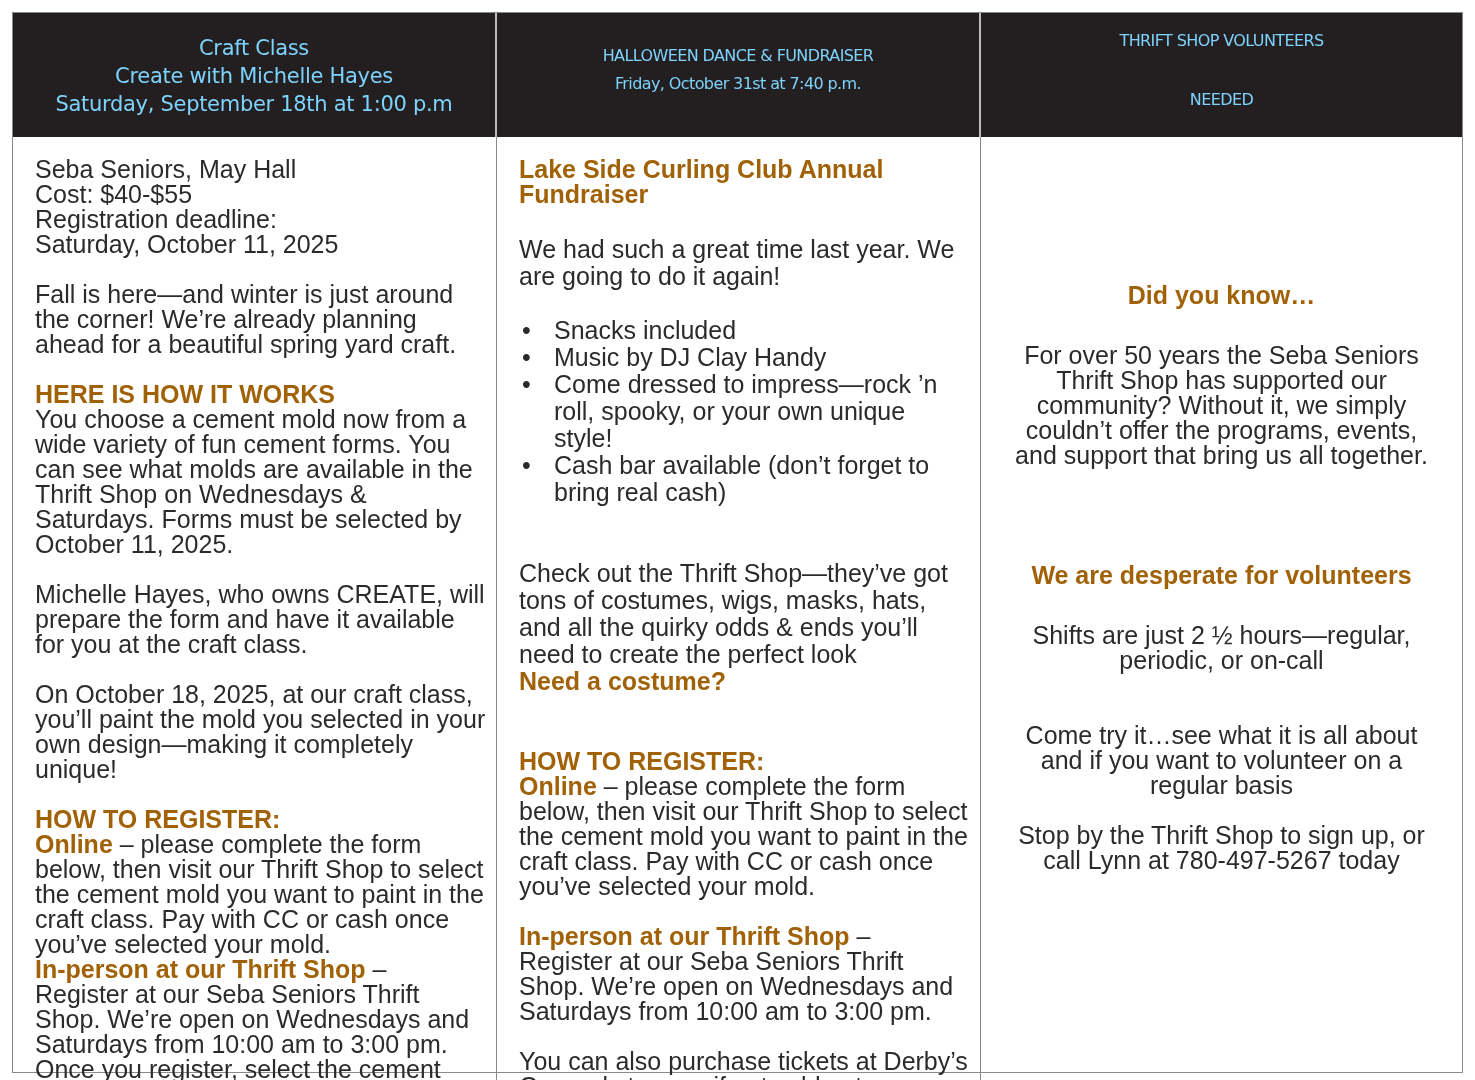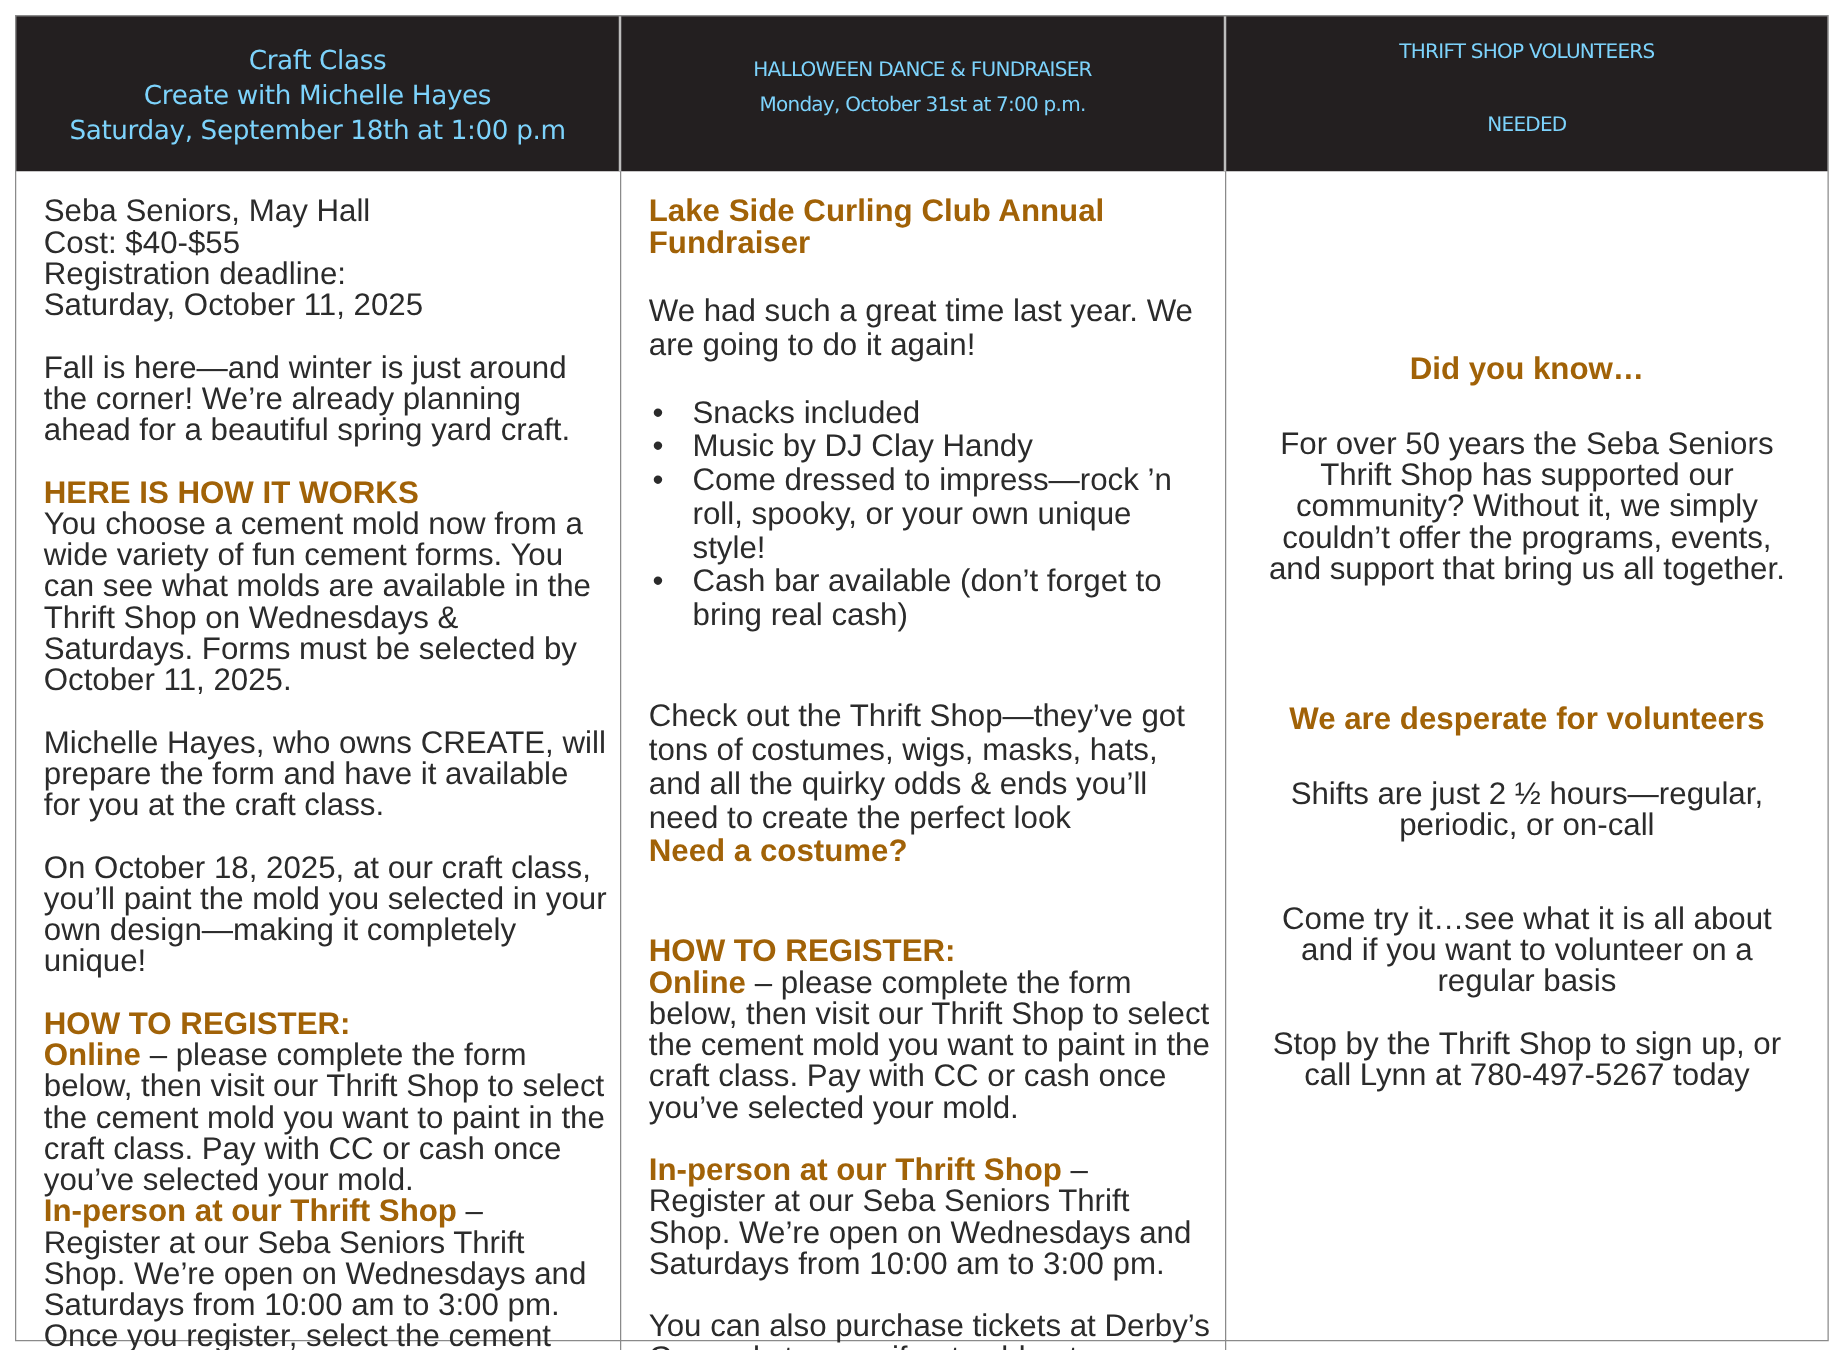--- a/index.html
+++ b/index.html
@@ -39,21 +39,21 @@
 
 <div class="tbl">
 
   <div class="hd c1">
     <div>Craft Class</div>
     <div>Create with Michelle Hayes</div>
     <div>Saturday, September 18th at 1:00 p.m</div>
   </div>
   <div class="hd c2">
     <div>HALLOWEEN DANCE &amp; FUNDRAISER</div>
-    <div>Monday, October 31st at 7:00 p.m.</div>
+    <div>Friday, October 31st at 7:40 p.m.</div>
   </div>
   <div class="hd c3 last">
     <div>THRIFT SHOP VOLUNTEERS</div>
     <div>NEEDED</div>
   </div>
 
   <div class="cell c1">
     <div>Seba Seniors, May Hall</div>
     <div>Cost: $40-$55</div>
     <div>Registration deadline:</div>

